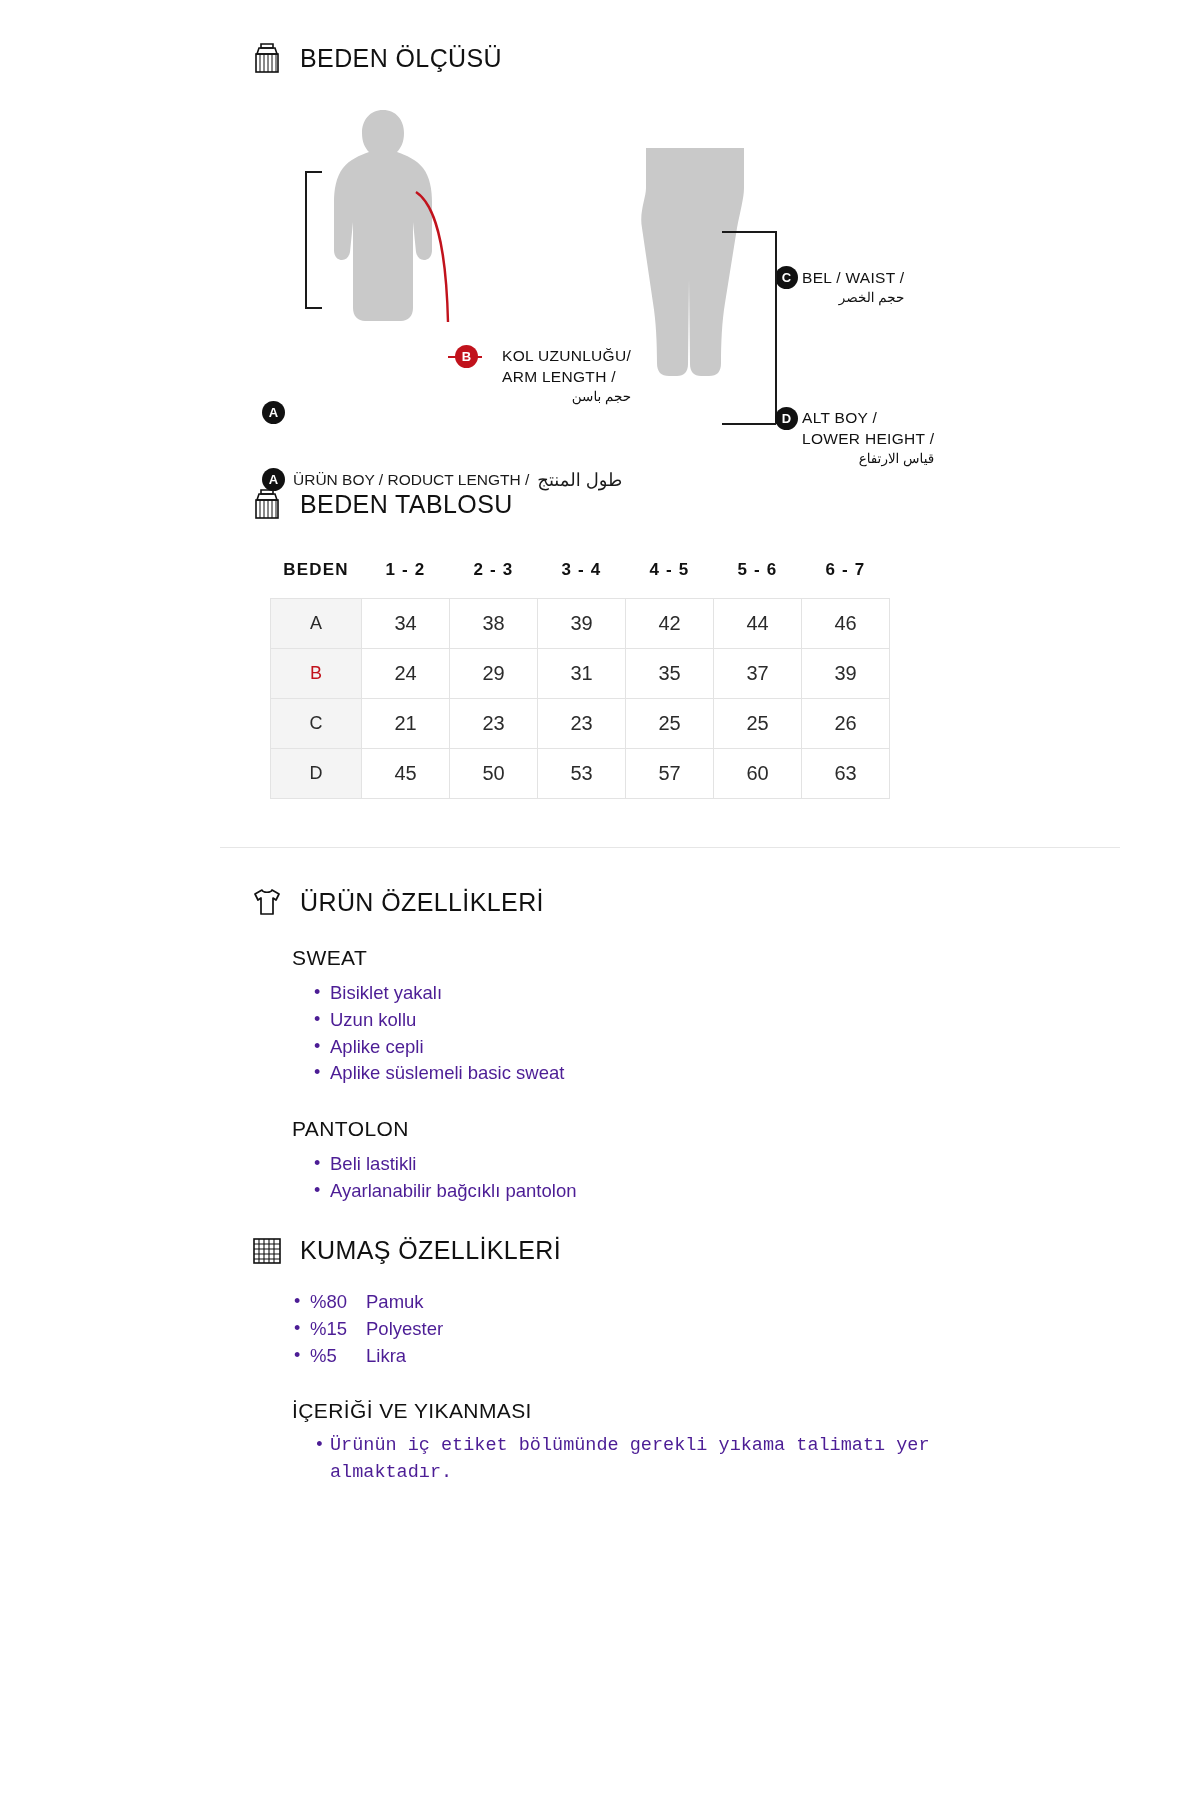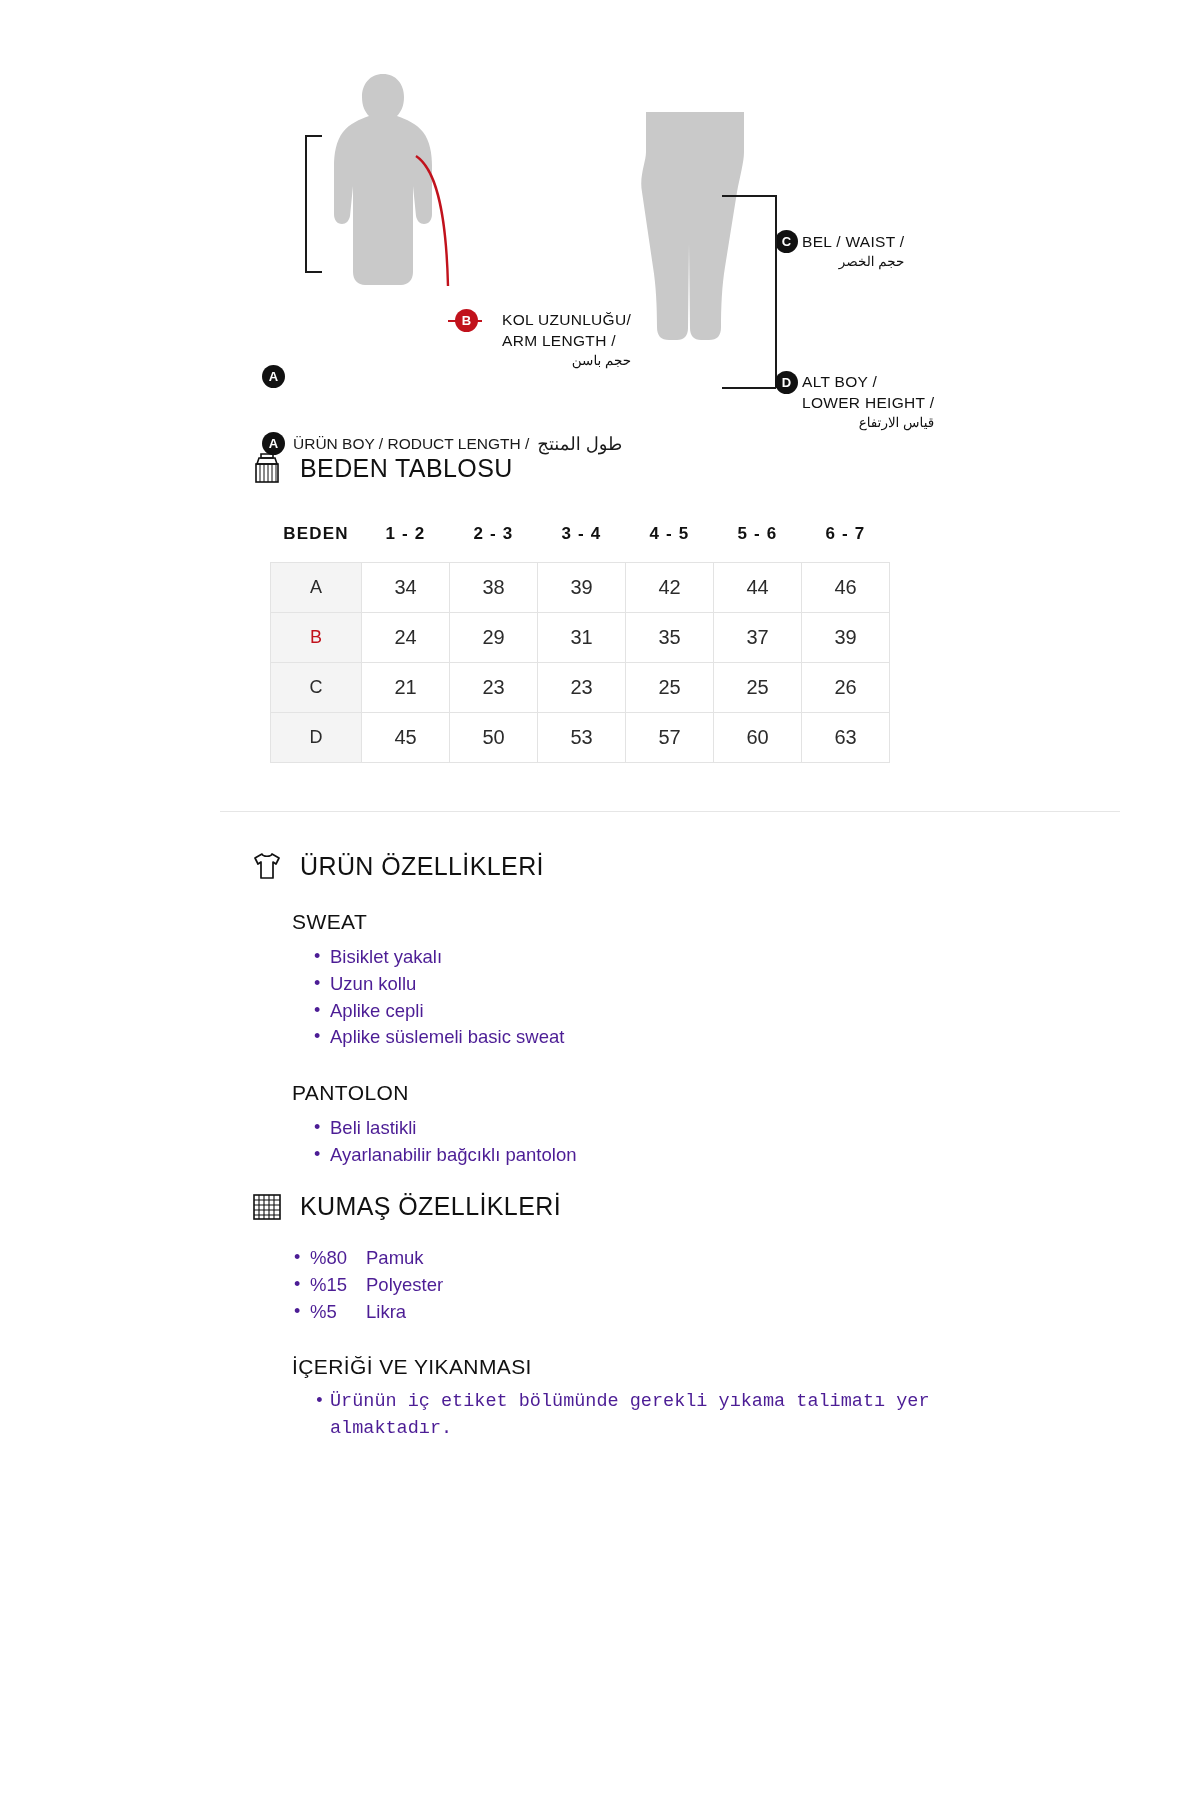--- a/index.html
+++ b/index.html
@@ -171,20 +171,31 @@
     font-size: 18px;
   }
   .gap-lg { height: 30px; }
   .kv { display: inline-block; min-width: 56px; }
 </style>
 </head>
 <body>
 
 <div class="page">
 
+  <div class="sec-head">
+    <span class="ico">
+      <svg width="30" height="34" viewBox="0 0 30 34" aria-hidden="true">
+        <path d="M9 3 h12 v4 h-12 z" fill="none" stroke="#111" stroke-width="1.6"></path>
+        <path d="M7 7 h16 l2 6 h-20 z" fill="none" stroke="#111" stroke-width="1.6"></path>
+        <rect x="4" y="13" width="22" height="18" fill="none" stroke="#111" stroke-width="1.6"></rect>
+        <path d="M8 13 v18 M12 13 v18 M16 13 v18 M20 13 v18 M24 13 v18" stroke="#111" stroke-width="1"></path>
+      </svg>
+    </span>
+    <span class="title">BEDEN ÖLÇÜSÜ</span>
+  </div>
 
   <div class="figure">
 
     <svg class="silhouette" style="left:248px; top:8px;" width="130" height="260" viewBox="0 0 130 260">
       <path fill="#c9c9c9" d="M65 4c-13 0-21 10-21 23 0 9 3 15 7 19-9 3-20 8-26 16-7 9-9 22-9 34v48c0 6 3 10 8 10 4 0 7-3 8-8l3-30v86c0 8 5 13 12 13h36c7 0 12-5 12-13v-86l3 30c1 5 4 8 8 8 5 0 8-4 8-10v-48c0-12-2-25-9-34-6-8-17-13-26-16 4-4 7-10 7-19 0-13-8-23-21-23z"></path>
     </svg>
 
     <svg class="silhouette" style="left:570px; top:50px;" width="110" height="270" viewBox="0 0 110 270">
       <path fill="#c9c9c9" d="M6 0h98v40c0 10-4 24-7 40l-12 75c-3 18-4 40-4 60 0 9-4 13-12 13h-8c-7 0-11-4-11-12l-1-85-1 85c0 8-4 12-11 12h-8c-8 0-12-4-12-13 0-20-1-42-4-60L2 80C-1 64 6 50 6 40z"></path>
     </svg>
@@ -324,21 +335,21 @@
 
     <div class="gap-lg"></div>
 
     <div class="subhead">PANTOLON</div>
     <ul class="bullets">
       <li>Beli lastikli</li>
       <li>Ayarlanabilir bağcıklı pantolon</li>
     </ul>
   </div>
 
-  <div class="sec-head" style="margin-top:20px;">
+  <div class="sec-head" style="margin-top:28px;">
     <span class="ico">
       <svg width="32" height="30" viewBox="0 0 32 30" aria-hidden="true">
         <rect x="3" y="3" width="26" height="24" fill="none" stroke="#111" stroke-width="1.6"></rect>
         <path d="M3 8h26M3 13h26M3 18h26M3 23h26M8 3v24M13 3v24M18 3v24M23 3v24" stroke="#111" stroke-width="1.1"></path>
       </svg>
     </span>
     <span class="title">KUMAŞ ÖZELLİKLERİ</span>
   </div>
 
   <div class="block" style="margin-top:20px;">

